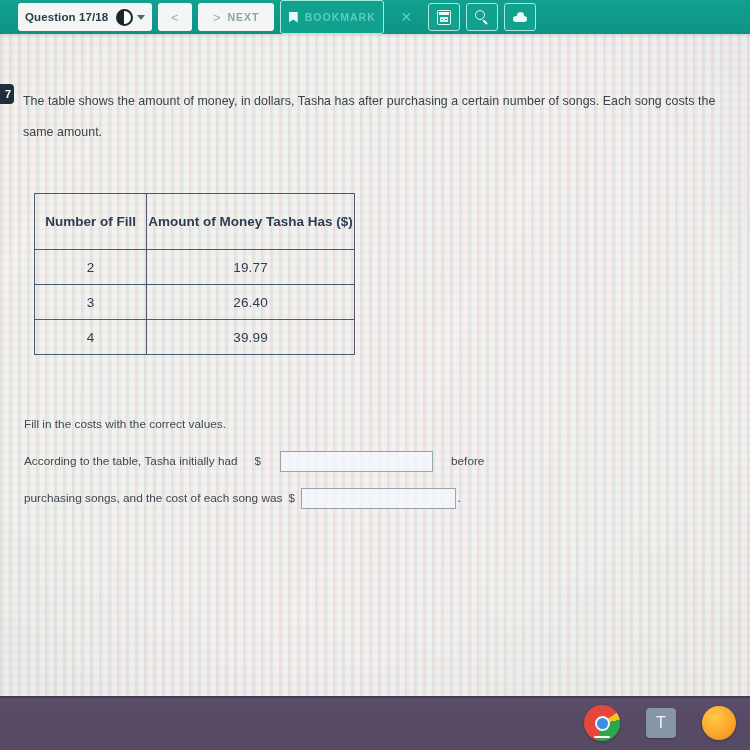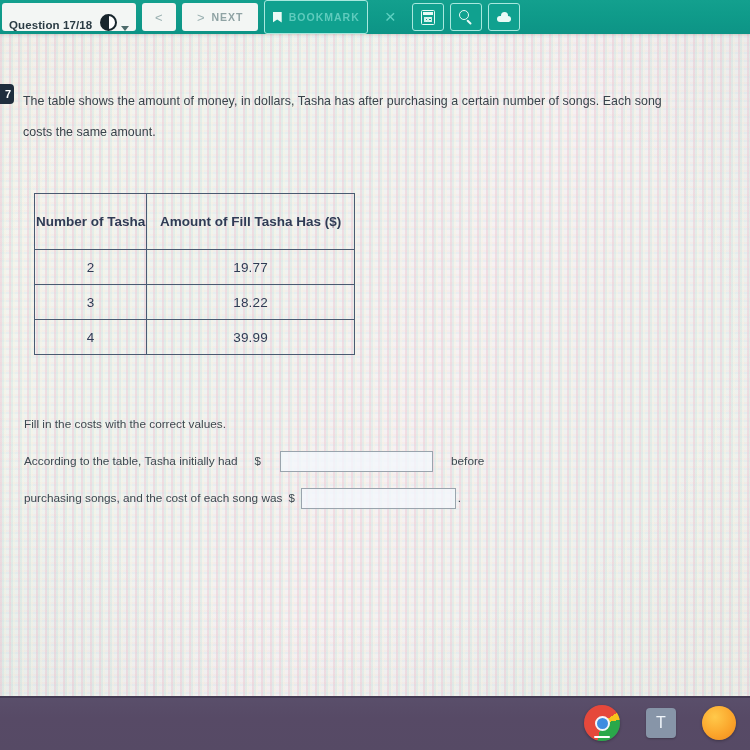--- a/index.html
+++ b/index.html
@@ -48,27 +48,27 @@
     width: 750px;
     height: 34px;
     background: linear-gradient(180deg, #13a08e 0%, #0f9b8a 45%, #0d9486 100%);
     display: flex;
     align-items: center;
     z-index: 6;
     box-shadow: 0 1px 2px rgba(0,0,0,0.12);
   }
 
   .qpill {
-    margin-left: 2px;
+    margin-left: 18px;
     height: 28px;
     min-width: 130px;
     background: #f3f6f4;
     border-radius: 3px;
     display: flex;
-    align-items: flex-end;
+    align-items: center;
     padding: 0 7px;
     box-sizing: border-box;
     gap: 8px;
   }
   .qpill .qlabel {
     font-size: 11.5px;
     color: #2b3c44;
     font-weight: bold;
     letter-spacing: 0.1px;
     white-space: nowrap;
@@ -227,21 +227,21 @@
     justify-content: flex-end;
     padding-right: 3px;
     box-sizing: border-box;
     z-index: 4;
   }
 
   .qtext {
     position: absolute;
     left: 23px;
     top: 86px;
-    width: 645px;
+    width: 715px;
     font-size: 12.4px;
     line-height: 31px;
     color: #39434b;
     z-index: 3;
     letter-spacing: 0.05px;
   }
 
   
   .dtable {
     position: absolute;
@@ -430,32 +430,32 @@
   </div>
 </div>
 
 <div class="qbadge">7</div>
 
 <div class="qtext">The table shows the amount of money, in dollars, Tasha has after purchasing a certain number of songs. Each song costs the same amount.</div>
 
 <table class="dtable">
   <thead>
     <tr>
-      <th class="colA">Number of Tasha</th>
-      <th class="colB">Amount of Fill Tasha Has ($)</th>
+      <th class="colA">Number of Fill</th>
+      <th class="colB">Amount of Money Tasha Has ($)</th>
     </tr>
   </thead>
   <tbody>
     <tr>
       <td>2</td>
       <td>19.77</td>
     </tr>
     <tr>
       <td>3</td>
-      <td>18.22</td>
+      <td>26.40</td>
     </tr>
     <tr>
       <td>4</td>
       <td>39.99</td>
     </tr>
   </tbody>
 </table>
 
 <div class="fillwrap">
 

